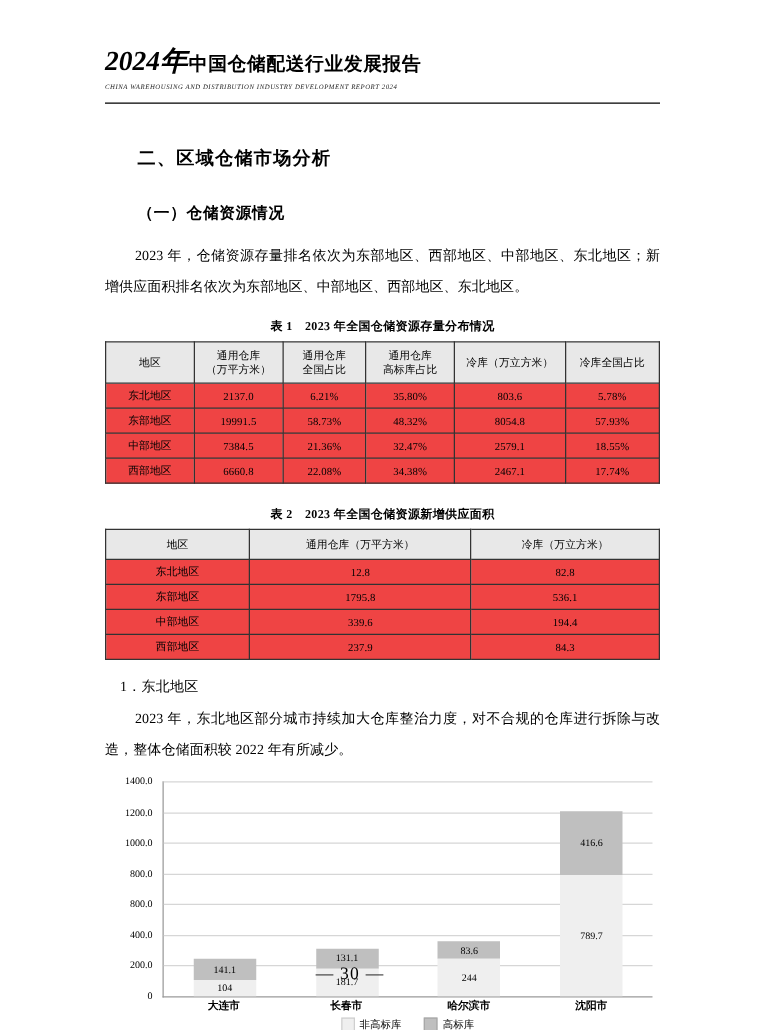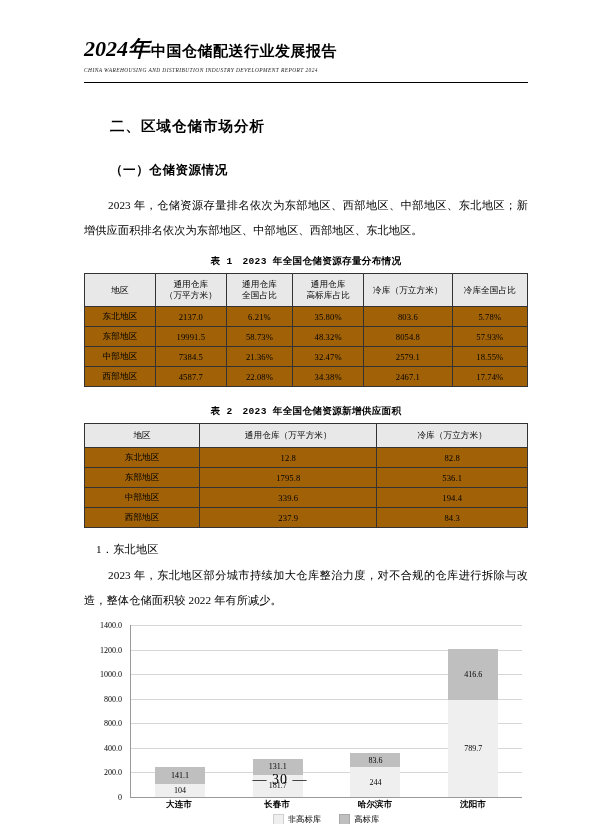--- a/index.html
+++ b/index.html
@@ -85,21 +85,20 @@
     letter-spacing: 0.2px;
   }
 
   
   .table-caption {
     text-align: center;
     font-size: 9.6px;
     font-weight: bold;
     margin: 6px 0 5px 0;
     letter-spacing: 0.3px;
-    font-family: Liberation Mono, monospace;
   }
   table.data {
     width: 100%;
     border-collapse: collapse;
     font-size: 8.6px;
     table-layout: fixed;
   }
   table.data th, table.data td {
     border: 1px solid #333;
     text-align: center;
@@ -107,21 +106,21 @@
     height: 13px;
     letter-spacing: 0.1px;
   }
   table.data thead th {
     background: #e8e8e8;
     font-weight: normal;
     padding: 5px 2px;
     line-height: 11px;
   }
   table.data tbody td {
-    background: #a16207;
+    background: #ef4444;
   }
   .tbl1 { margin-bottom: 18px; }
   .tbl2 { margin-bottom: 14px; }
 
   
   .chart-wrap {
     margin: 10px 0 0 0;
     position: relative;
     height: 200px;
   }
@@ -295,21 +294,21 @@
       <tr>
         <td>中部地区</td>
         <td>7384.5</td>
         <td>21.36%</td>
         <td>32.47%</td>
         <td>2579.1</td>
         <td>18.55%</td>
       </tr>
       <tr>
         <td>西部地区</td>
-        <td>4587.7</td>
+        <td>6660.8</td>
         <td>22.08%</td>
         <td>34.38%</td>
         <td>2467.1</td>
         <td>17.74%</td>
       </tr>
     </tbody>
   </table>
 
   <div class="table-caption">表 2　2023 年全国仓储资源新增供应面积</div>
   <table class="data tbl2">

